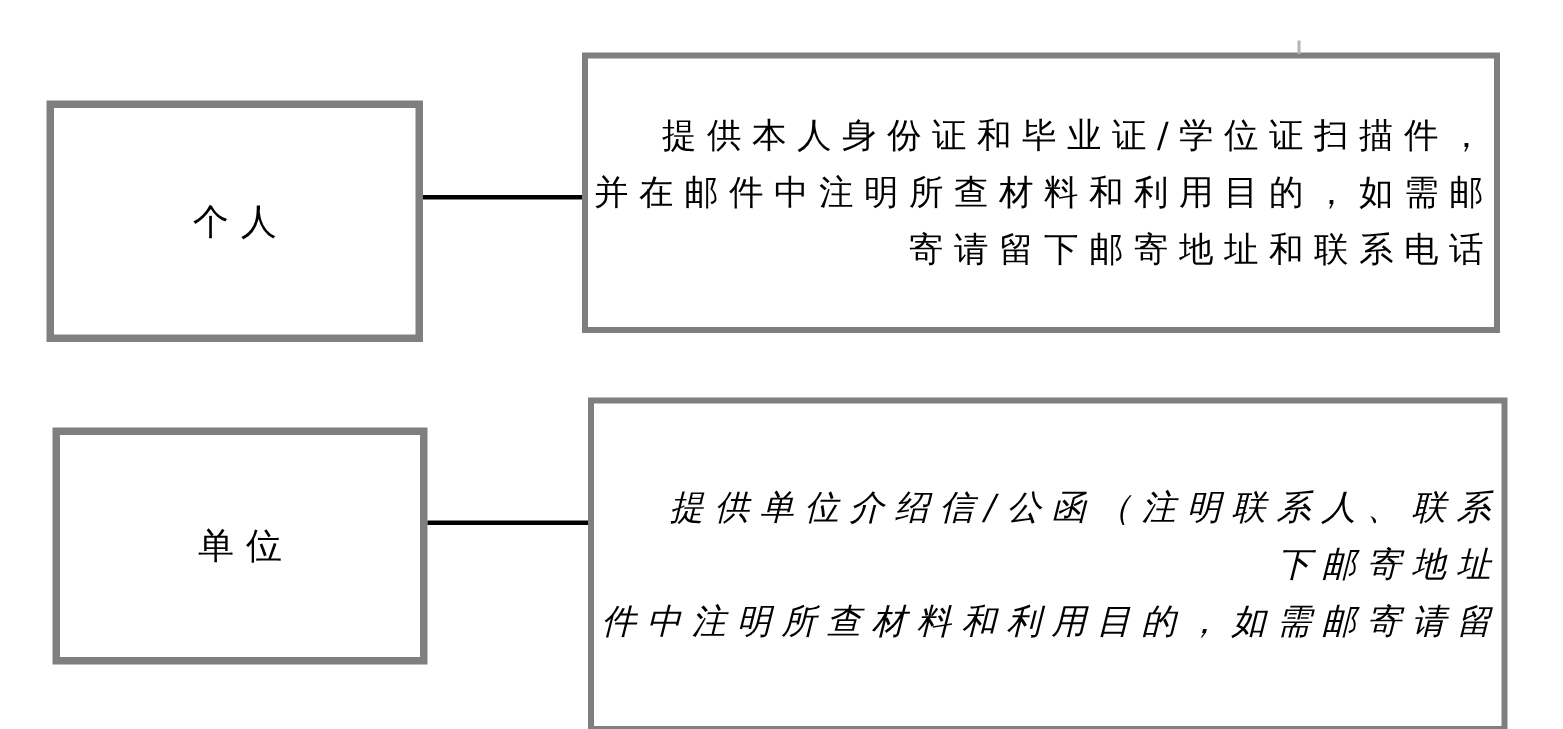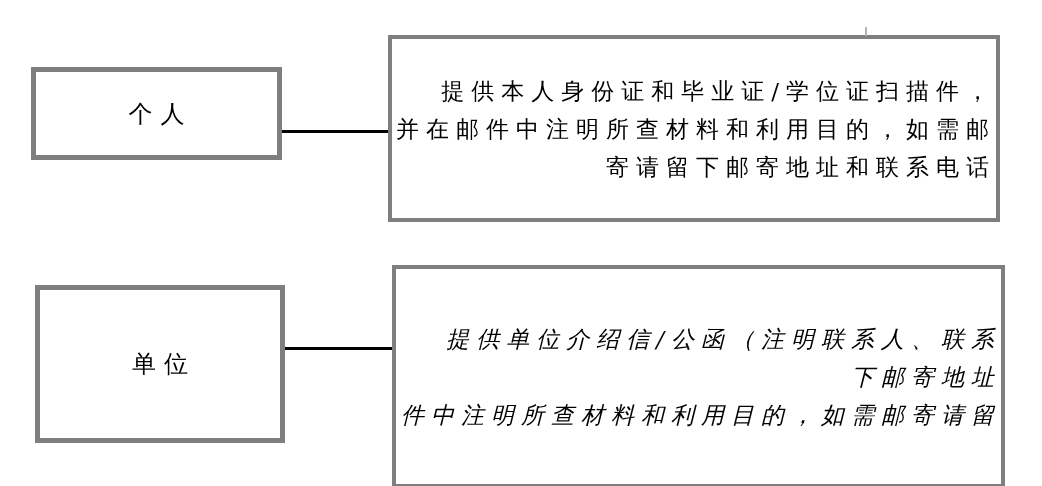--- a/index.html
+++ b/index.html
@@ -22,21 +22,21 @@
     display: flex;
     align-items: center;
     justify-content: center;
   }
   .label-box .label-text {
     font-size: 24px;
     letter-spacing: 8px;
     text-indent: 8px; 
     white-space: nowrap;
   }
-  .lb1 { left: 31px; top: 67px;  width: 251px; height: 93px; }
+  .lb1 { left: 31px; top: 67px;  width: 251px; height: 161px; }
   .lb2 { left: 35px; top: 285px; width: 250px; height: 158px; }
 
   
   .desc-box {
     position: absolute;
     border: 4px solid #7f7f7f;
     background: #ffffff;
     display: flex;
     align-items: center;
   }

